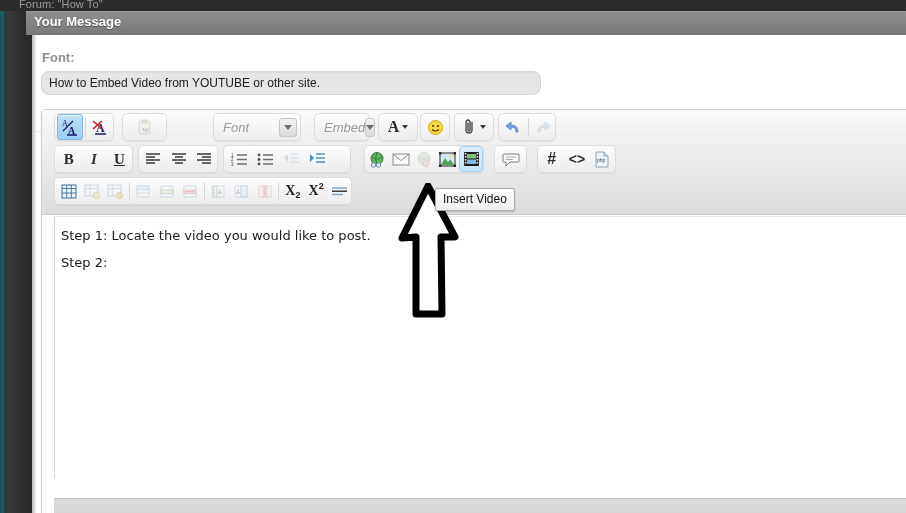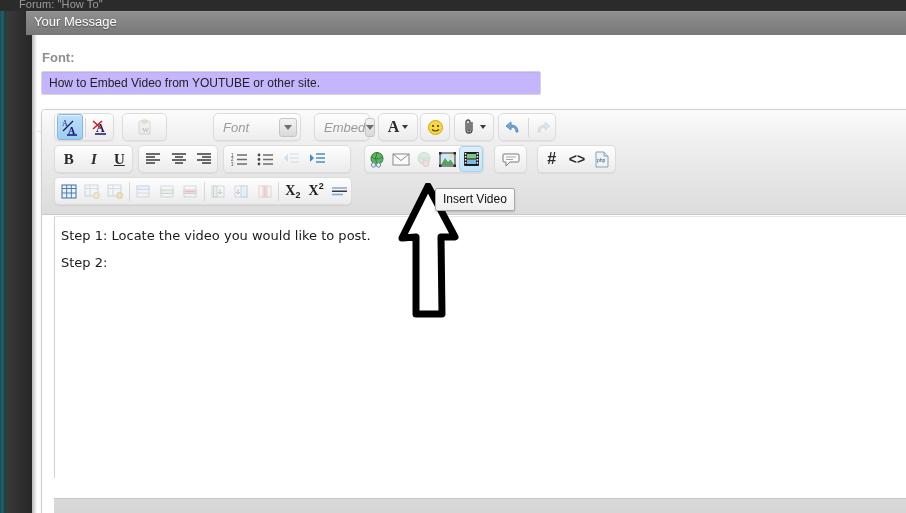--- a/index.html
+++ b/index.html
@@ -38,36 +38,37 @@
   .msgheader {
     position:absolute; left:26px; top:11px; width:880px; height:24px;
     background: linear-gradient(to bottom,#8e8e8e 0%, #838383 50%, #787878 100%);
     border-top:1px solid #9b9b9b;
   }
   .msgheader-title {
     position:absolute; left:34px; top:14px;
     font-size:13px; color:#ffffff;
     text-shadow:0 1px 1px rgba(0,0,0,.4);
     white-space:nowrap;
+    font-weight:bold;
   }
 
   
   .page {
     position:absolute; left:37px; top:35px; width:869px; height:478px;
     background:#ffffff;
   }
 
   
   .title-label {
     position:absolute; left:5px; top:15px;
     font-size:13px; font-weight:bold; color:#8f8f8f;
   }
   .title-input {
     position:absolute; left:4px; top:36px; width:500px; height:24px;
-    background:#c4b5fd; border:1px solid #d6d6d6; border-radius:2px;
+    background:#e5e5e5; border:1px solid #d6d6d6; border-radius:8px;
     box-shadow: inset 0 1px 1px rgba(0,0,0,.04);
   }
   .title-input span {
     position:absolute; left:7px; top:4px;
     font-size:12px; color:#222;
     white-space:nowrap;
   }
   .hr-divider {
     position:absolute; left:0px; top:96px; width:869px; height:1px;
     background:#e3e3e3;

